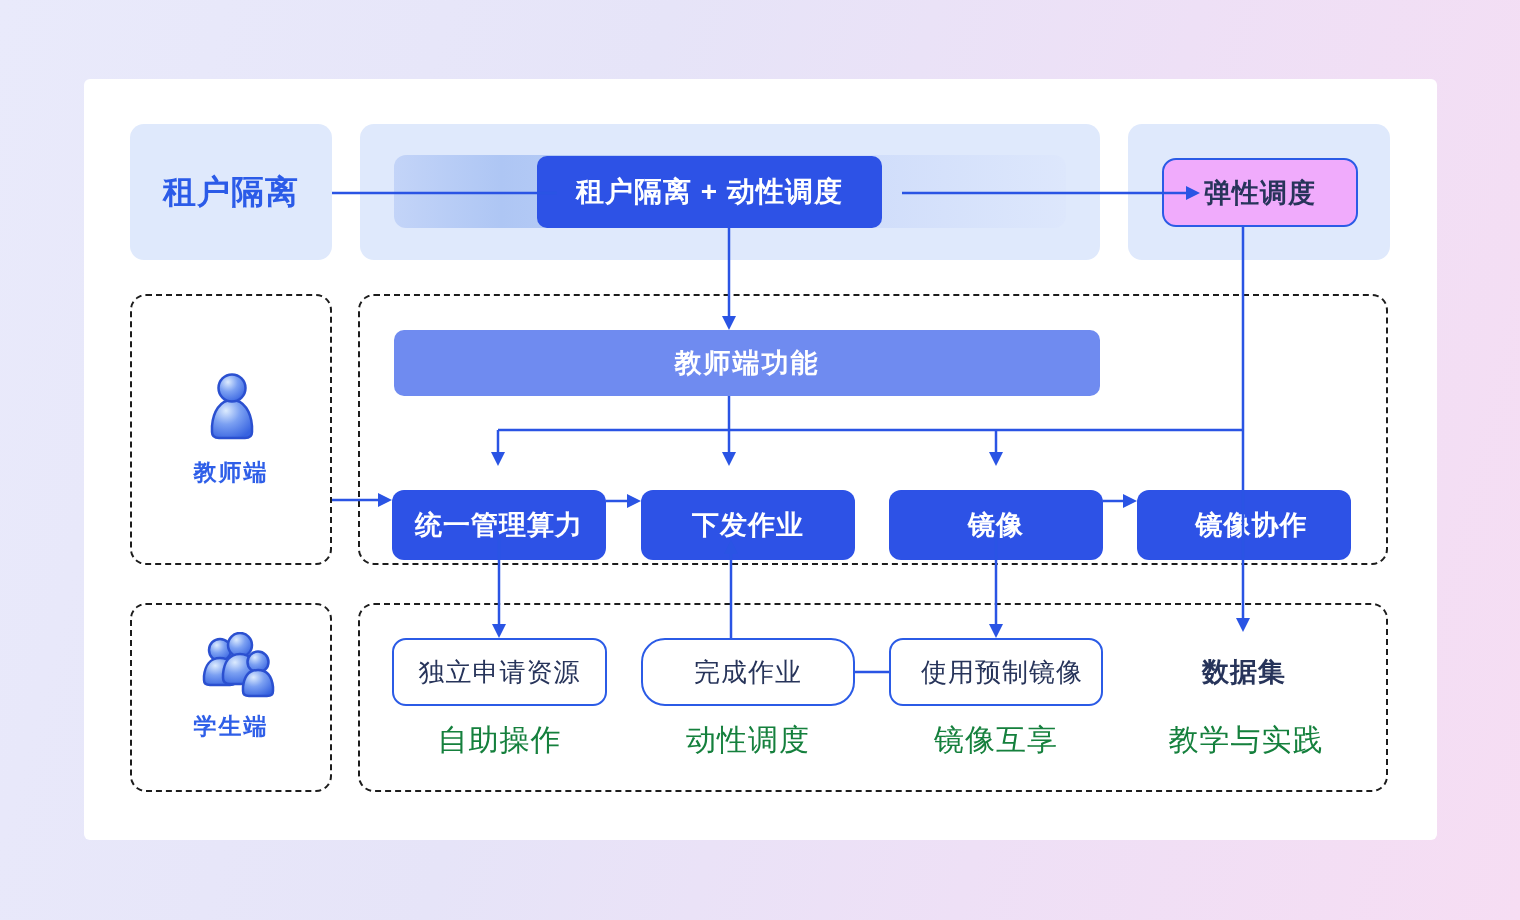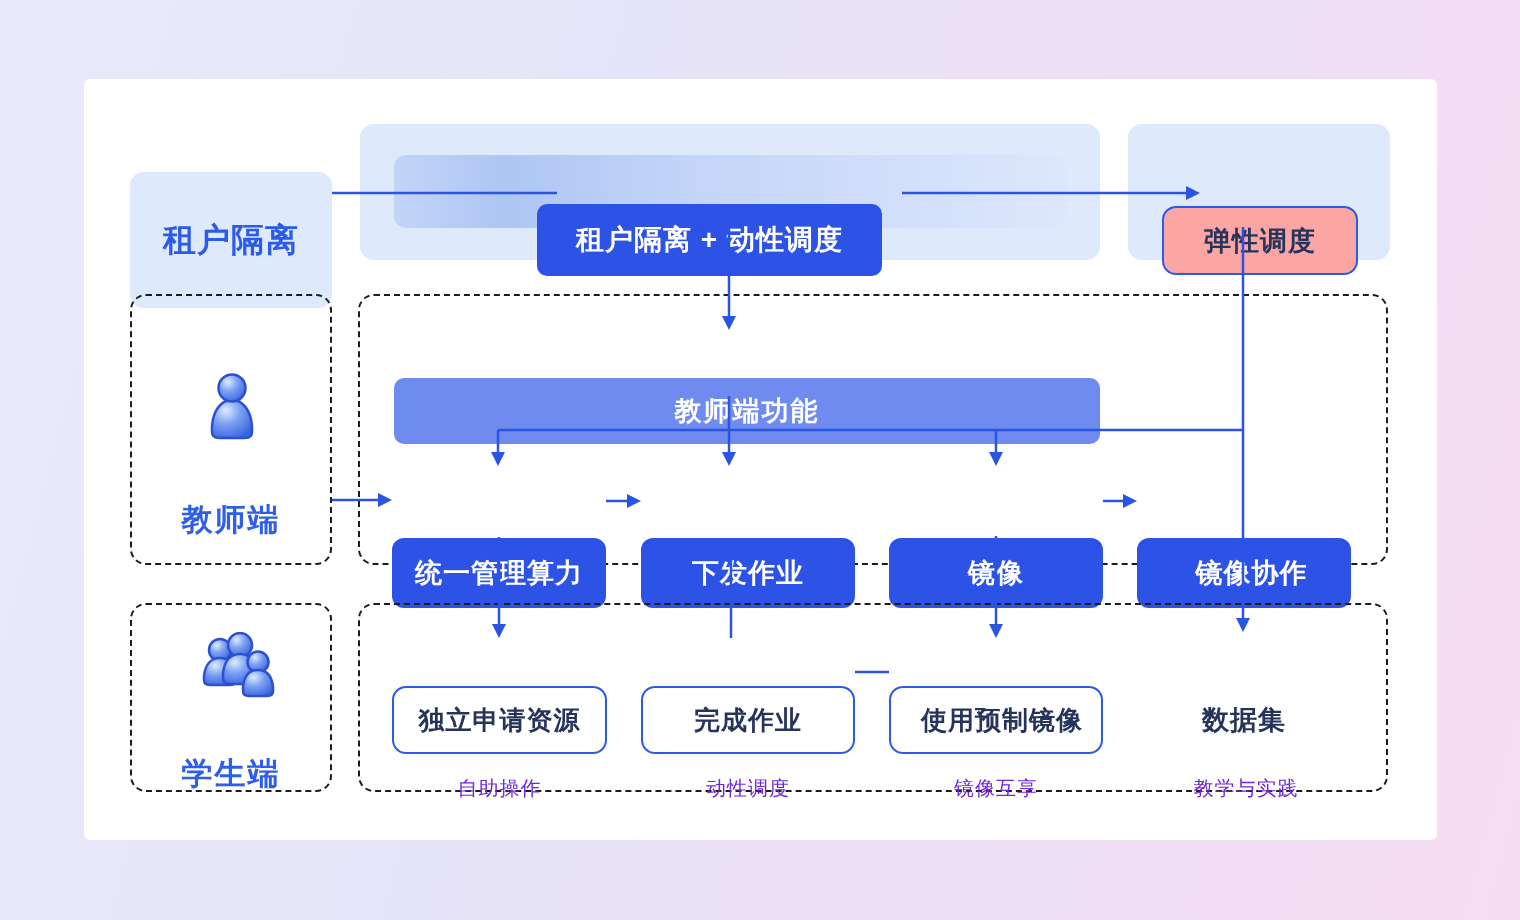--- a/index.html
+++ b/index.html
@@ -3,60 +3,60 @@
 <meta charset="utf-8">
 <style>
   html,body{margin:0;padding:0;}
   body{
     width:1520px;height:920px;position:relative;overflow:hidden;
     font-family:"Liberation Sans","DejaVu Sans",sans-serif;
     background:linear-gradient(105deg,#e9eafb 0%,#e6e4f8 38%,#eee0f6 68%,#f6ddf3 100%);
   }
   .abs{position:absolute;box-sizing:border-box;}
   .card{left:84px;top:79px;width:1353px;height:761px;background:#ffffff;border-radius:6px;}
-  .center{display:flex;align-items:center;justify-content:center;text-align:center;margin-top:48px;}
+  .center{display:flex;align-items:center;justify-content:center;text-align:center;}
 
   
   .lightbox{background:#dfe9fc;border-radius:14px;}
   .r1-label{left:130px;top:124px;width:202px;height:136px;color:#2b5be8;font-size:33px;font-weight:bold;letter-spacing:1px;}
   .r1-mid{left:360px;top:124px;width:740px;height:136px;}
   .gradbar{left:394px;top:155px;width:672px;height:73px;border-radius:12px;
     background:linear-gradient(90deg,#c3d4f8 0%,#aec6f4 16%,#c6d6f9 48%,#dde7fc 100%);}
   .pill{left:537px;top:156px;width:345px;height:72px;border-radius:10px;background:#2d52e6;
     color:#ffffff;font-size:28px;font-weight:bold;letter-spacing:1px;}
   .r1-right{left:1128px;top:124px;width:262px;height:136px;}
-  .elastic{left:1162px;top:158px;width:196px;height:69px;border-radius:14px;background:#fca5a5;
+  .elastic{left:1162px;top:158px;width:196px;height:69px;border-radius:14px;background:#f0abfc;
     border:2px solid #2b5be6;color:#27345a;font-size:27px;font-weight:bold;letter-spacing:1px;}
 
   
   .dash{border:2px dashed #1c1c1c;border-radius:16px;background:transparent;}
   .teacher-box{left:130px;top:294px;width:202px;height:271px;}
   .main-box{left:358px;top:294px;width:1030px;height:271px;}
   .student-box{left:130px;top:603px;width:202px;height:189px;}
   .bottom-box{left:358px;top:603px;width:1030px;height:189px;}
 
-  .side-label{color:#2f5fe8;font-size:31px;font-weight:bold;letter-spacing:2px;text-align:right;}
+  .side-label{color:#2f5fe8;font-size:23px;font-weight:bold;letter-spacing:2px;text-align:right;}
   .teacher-label{left:130px;top:452px;width:202px;height:40px;}
   .student-label{left:130px;top:706px;width:202px;height:40px;}
   .teacher-icon{left:205px;top:372px;width:54px;height:70px;}
   .student-icon{left:198px;top:632px;width:84px;height:72px;}
 
   
   .funcbar{left:394px;top:330px;width:706px;height:66px;border-radius:10px;background:#6f8bf0;
     color:#ffffff;font-size:27px;font-weight:bold;letter-spacing:2px;}
   .bluebox{background:#2d52e6;border-radius:12px;color:#ffffff;font-size:27px;font-weight:bold;letter-spacing:1px;top:490px;height:70px;}
   .b1{left:392px;width:214px;} .b2{left:641px;width:214px;}
   .b3{left:889px;width:214px;} .b4{left:1137px;width:214px;padding-left:15px;}
 
   
   .whitebox{background:#ffffff;border:2px solid #2b5be6;border-radius:14px;
-    color:#27345a;font-size:26px;font-weight:bold;letter-spacing:1px;top:638px;height:68px;}
-  .w1{left:392px;width:215px;} .w2{left:641px;width:214px;} .w3{left:889px;width:214px;padding-left:12px;}
+    color:#27345a;font-size:26px;font-weight:normal;letter-spacing:1px;top:638px;height:68px;}
+  .w1{left:392px;width:215px;} .w2{left:641px;width:214px;border-radius:24px;} .w3{left:889px;width:214px;padding-left:12px;}
   .dataset{left:1144px;top:652px;width:200px;height:40px;color:#27345a;font-size:27px;font-weight:bold;letter-spacing:1px;}
-  .caption{top:722px;height:36px;color:#6d28d9;font-size:20px;font-weight:500;letter-spacing:1px;}
+  .caption{top:722px;height:36px;color:#15803d;font-size:30px;font-weight:500;letter-spacing:1px;}
   .c1{left:392px;width:215px;} .c2{left:641px;width:214px;}
   .c3{left:889px;width:214px;} .c4{left:1146px;width:200px;}
 
   .connectors{left:0;top:0;width:1520px;height:920px;pointer-events:none;}
 </style>
 </head>
 <body>
 
 <div class="abs card"></div>
 

